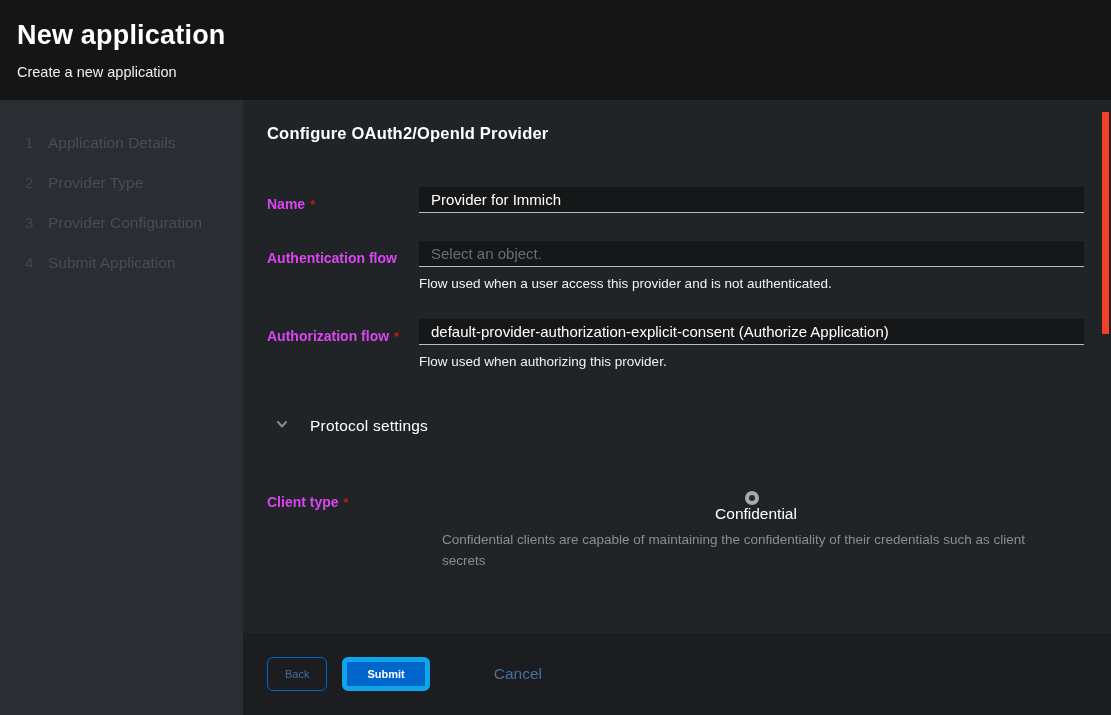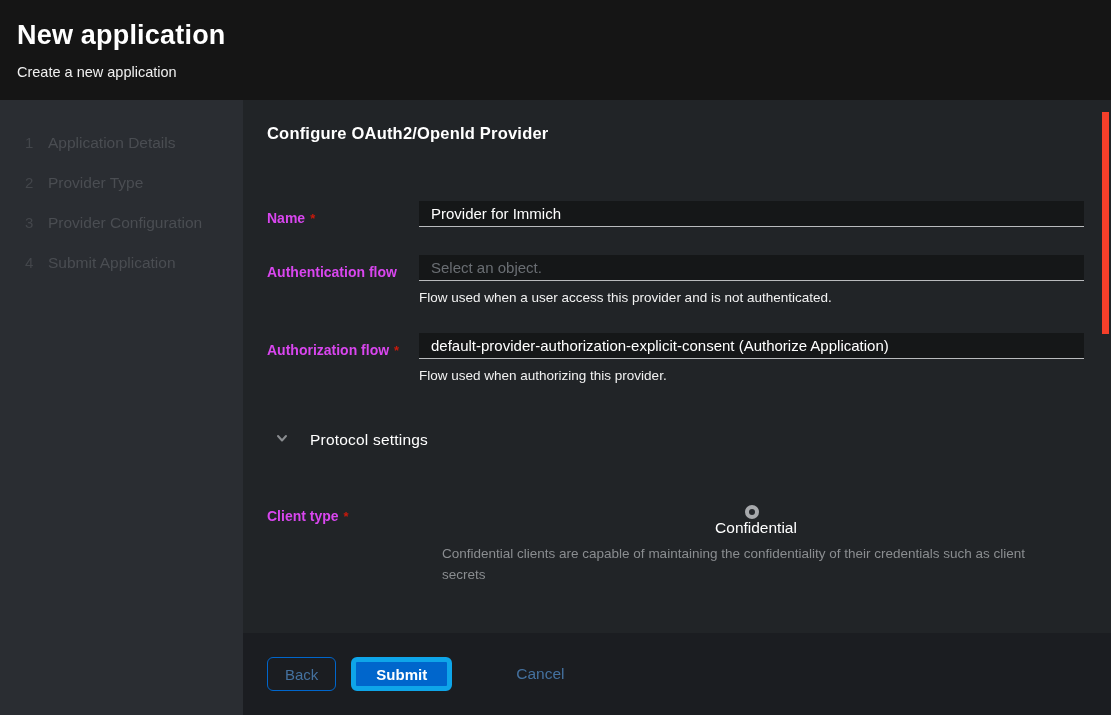--- a/index.html
+++ b/index.html
@@ -21,21 +21,21 @@
 
   
   .sidebar { width: 243px; flex: 0 0 auto; background: #2a2d32; padding: 34px 10px 0 25px; }
   .step { display: flex; align-items: baseline; margin-bottom: 18px; height: 22px; cursor: default; }
   .step-num { width: 15px; font-size: 15px; color: #43464b; flex: 0 0 auto; }
   .step-label { margin-left: 8px; font-size: 15.5px; color: #4a4d52; }
 
   
   .content { flex: 1 1 auto; display: flex; flex-direction: column; min-width: 0; }
   .form-area { height: 533px; flex: 0 0 auto; background: #212427; padding: 24px 27px 0 24px; overflow: hidden; position: relative; }
-  .form-heading { font-size: 16.5px; font-weight: bold; color: #ffffff; margin-bottom: 58px; letter-spacing: 0.2px; }
+  .form-heading { font-size: 16.5px; font-weight: bold; color: #ffffff; margin-bottom: 44px; letter-spacing: 0.2px; }
 
   .form-row { display: grid; grid-template-columns: 152px 1fr; margin-bottom: 28px; }
   .label-cell { padding-top: 8px; }
   .field-label { font-size: 14px; font-weight: bold; color: #d946ef; }
   .req { color: #c9190b; font-size: 13px; margin-left: 5px; font-weight: bold; }
 
   .text-input {
     width: 100%; height: 26px; background: #151718; border: none;
     border-bottom: 1px solid #b9bbbd; color: #ffffff; font-size: 15px;
     padding: 0 12px; font-family: "Liberation Sans", "DejaVu Sans", sans-serif;
@@ -58,21 +58,21 @@
   .radio-circle.checked::after {
     content: ""; position: absolute; left: 4px; top: 4px; width: 6px; height: 6px;
     border-radius: 50%; background: #26292d;
   }
   .radio-circle.unchecked { background: #ffffff; }
   .radio-label { margin-left: 9px; font-size: 15.5px; color: #ffffff; }
   .radio-desc { margin: 7px 0 0 23px; font-size: 13.5px; color: #8a8d90; line-height: 1.55; max-width: 600px; }
 
   
   .footer { height: 82px; flex: 0 0 auto; background: #1b1d21; display: flex; align-items: center; padding-left: 24px; }
-  .btn { font-family: "Liberation Sans", "DejaVu Sans", sans-serif; font-size: 15px; height: 34px; border-radius: 6px; cursor: pointer; }
+  .btn { font-family: "Liberation Sans", "DejaVu Sans", sans-serif; font-size: 11px; height: 34px; border-radius: 6px; cursor: pointer; }
   .btn-back { background: transparent; border: 1px solid #0066cc; color: #44719f; padding: 0 17px; }
   .btn-submit { background: #0066cc; border: 5px solid #0ea5e9; color: #ffffff; padding: 0 20px; margin-left: 15px; font-weight: bold; }
   .link-cancel { margin-left: 64px; font-size: 15.5px; color: #44719f; cursor: pointer; background: none; border: none; font-family: inherit; }
 
   
   .scrollbar-thumb {
     position: absolute; top: 112px; right: 2px; width: 7px; height: 222px;
     background: #f43f2a; z-index: 10; cursor: pointer;
   }
 </style>

